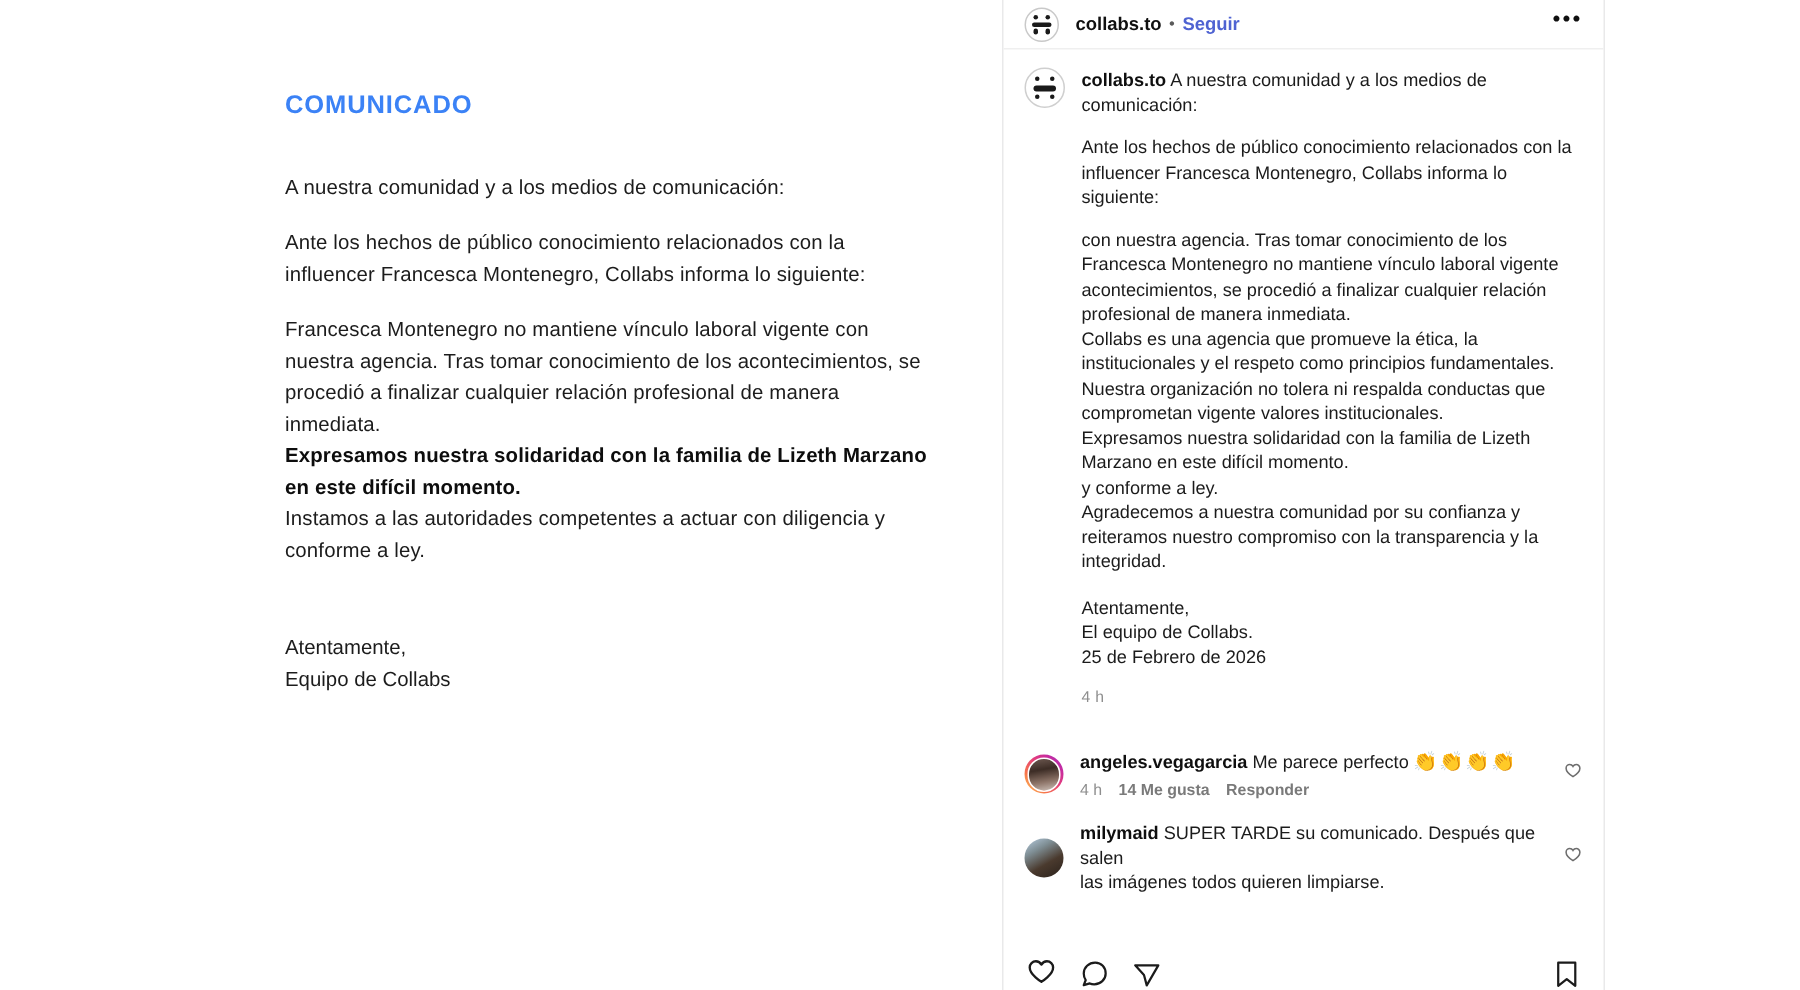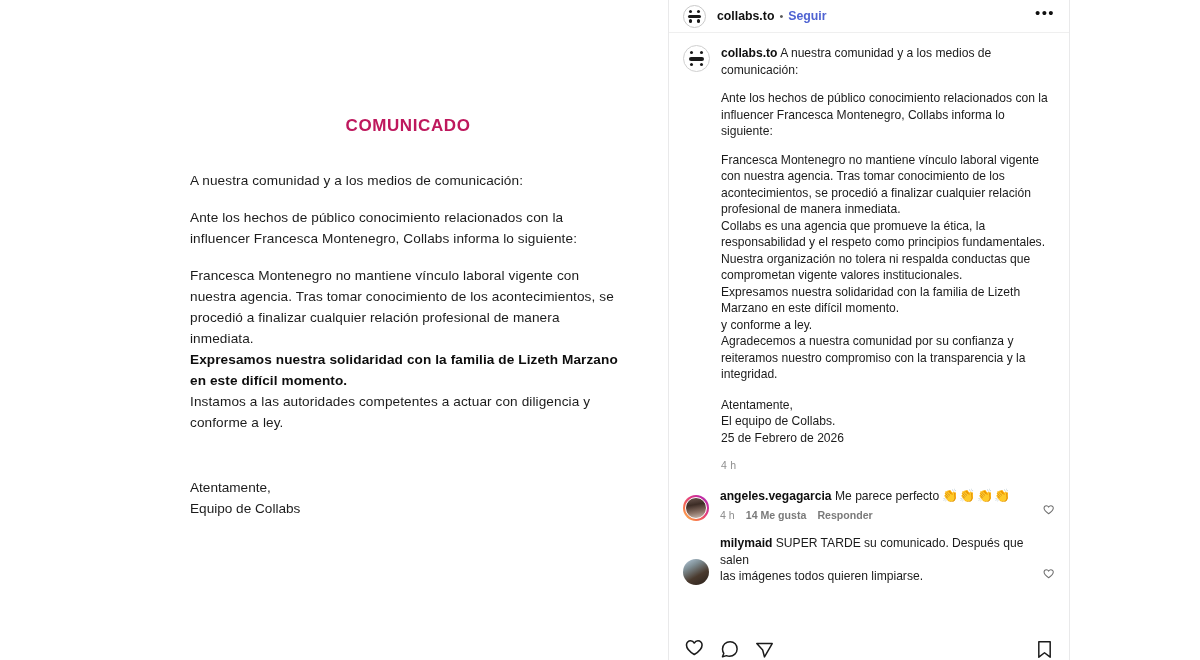--- a/index.html
+++ b/index.html
@@ -17,26 +17,26 @@
     background: #ffffff;
     position: relative;
     flex: 0 0 668px;
   }
   .doc-inner {
     position: absolute;
     left: 190px; top: 0;
     width: 436px;
   }
   .doc-title {
-    text-align: center;
+    text-align: left;
     font-size: 17px;
     font-weight: 700;
     letter-spacing: 0.6px;
-    color: #be185d;
-    margin-top: 116px;
+    color: #3b82f6;
+    margin-top: 60px;
   }
   .doc-body { margin-top: 34px; }
   .doc-p {
     font-size: 13.6px;
     line-height: 21px;
     color: #1c1c1c;
     letter-spacing: 0.1px;
   }
   .doc-gap { height: 16px; }
   .doc-p.bold { font-weight: 700; color:#0d0d0d; }
@@ -139,22 +139,23 @@
     margin-top: 11px;
     font-size: 10.5px;
     color: #8e8e8e;
     letter-spacing: .2px;
   }
 
   
   .ig-comments { padding: 0 14px; margin-top: 14px; }
   .cmt {
     display: flex;
-    align-items: flex-end;
+    align-items: center;
     margin-bottom: 14px;
+    margin-top: 12px;
   }
   .cmt .av-ring {
     width: 26px; height: 26px;
     border-radius: 50%;
     padding: 1.6px;
     flex: 0 0 26px;
   }
   .cmt .av-ring.ring-grad {
     background: linear-gradient(45deg,#fdcb5c 0%,#f7744a 28%,#e23b7e 58%,#c32aa3 80%,#9b36b7 100%);
   }
@@ -261,26 +262,26 @@
       </div>
       <div class="ig-caption">
         <span class="cap-user">collabs.to</span><span> A nuestra comunidad y a los medios de comunicación:</span>
 
         <div class="cap-para">
           <span class="cap-line">Ante los hechos de público conocimiento relacionados con la</span>
           <span class="cap-line">influencer Francesca Montenegro, Collabs informa lo siguiente:</span>
         </div>
 
         <div class="cap-para">
+          <span class="cap-line">con nuestra agencia. Tras tomar conocimiento de los</span>
           <span class="cap-line">Francesca Montenegro no mantiene vínculo laboral vigente</span>
-          <span class="cap-line">con nuestra agencia. Tras tomar conocimiento de los</span>
           <span class="cap-line">acontecimientos, se procedió a finalizar cualquier relación</span>
           <span class="cap-line">profesional de manera inmediata.</span>
           <span class="cap-line">Collabs es una agencia que promueve la ética, la</span>
-          <span class="cap-line">responsabilidad y el respeto como principios fundamentales.</span>
+          <span class="cap-line">institucionales y el respeto como principios fundamentales.</span>
           <span class="cap-line">Nuestra organización no tolera ni respalda conductas que</span>
           <span class="cap-line">comprometan vigente valores institucionales.</span>
           <span class="cap-line">Expresamos nuestra solidaridad con la familia de Lizeth</span>
           <span class="cap-line">Marzano en este difícil momento.</span>
           <span class="cap-line">y conforme a ley.</span>
           <span class="cap-line">Agradecemos a nuestra comunidad por su confianza y</span>
           <span class="cap-line">reiteramos nuestro compromiso con la transparencia y la</span>
           <span class="cap-line">integridad.</span>
         </div>
 

